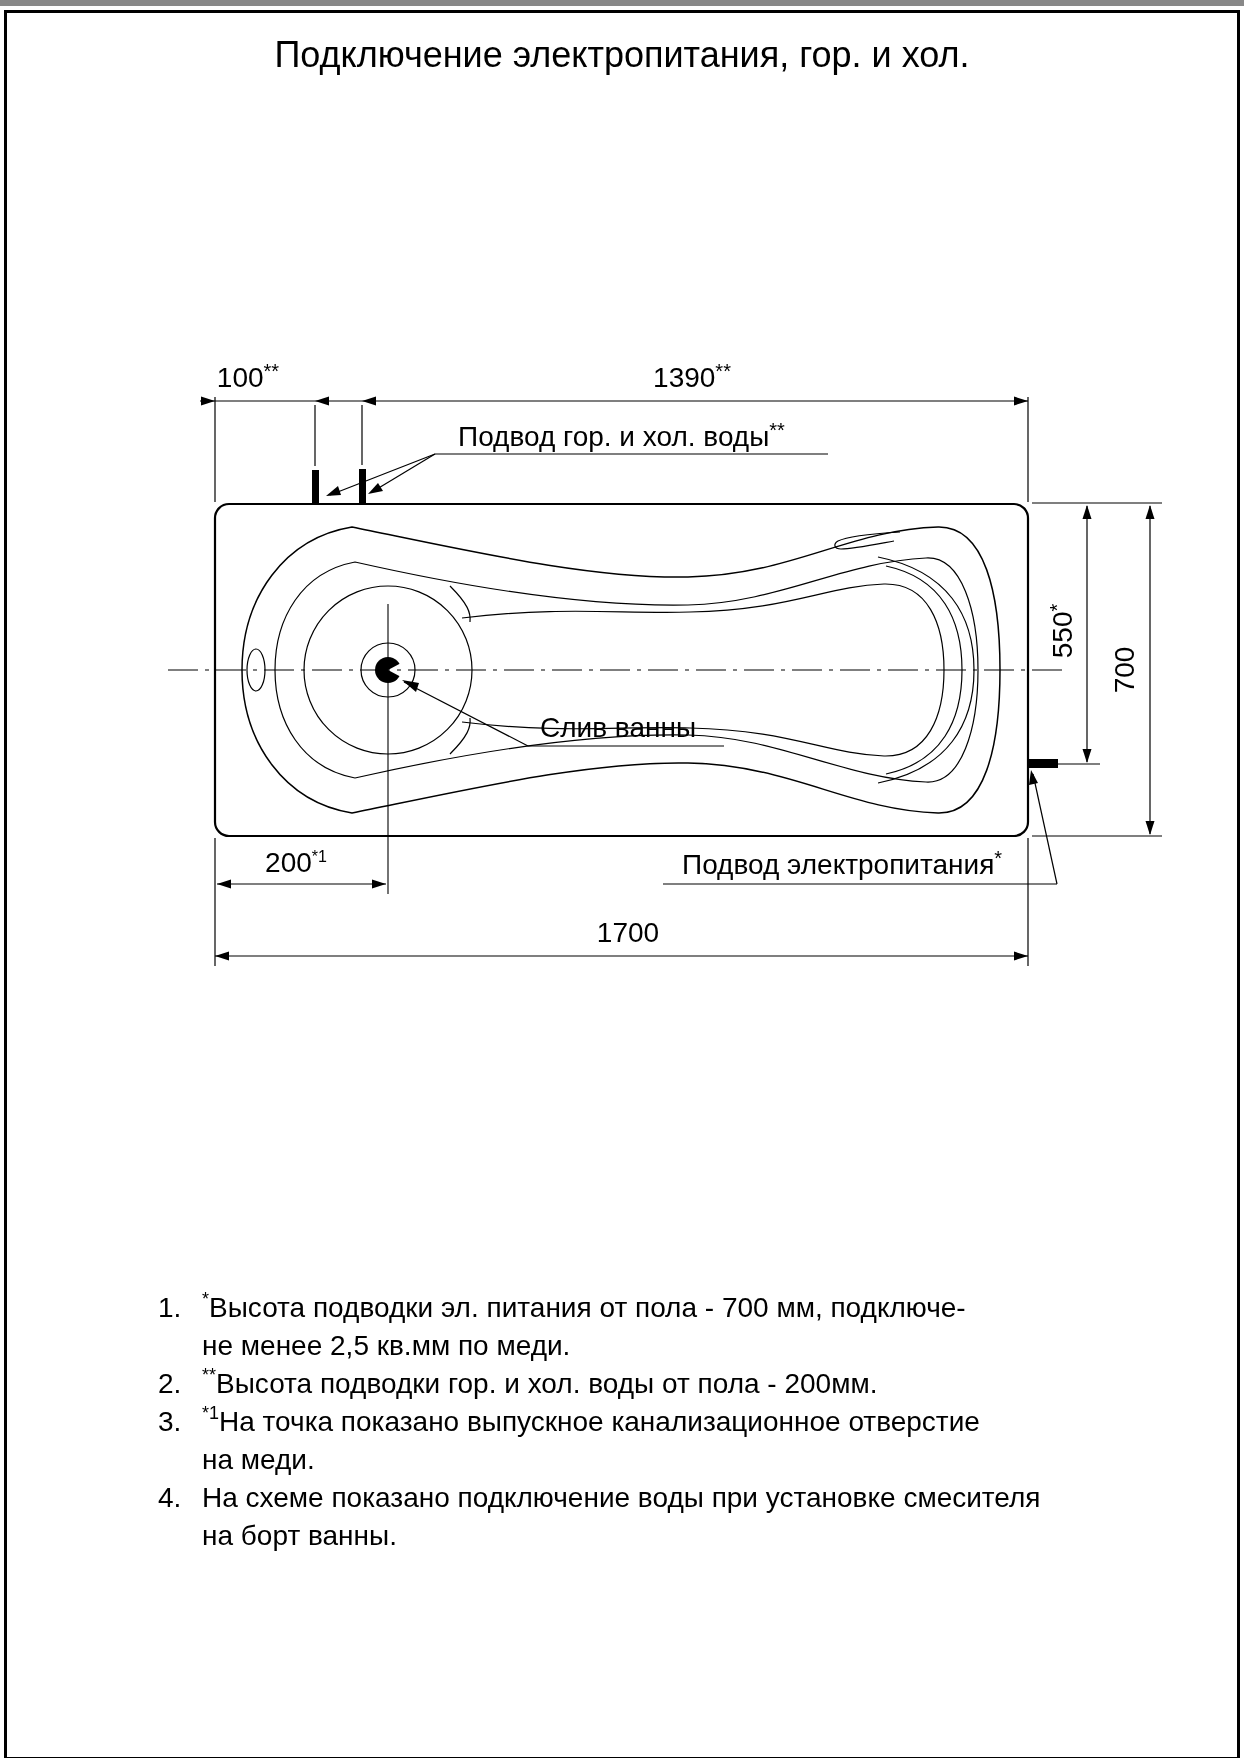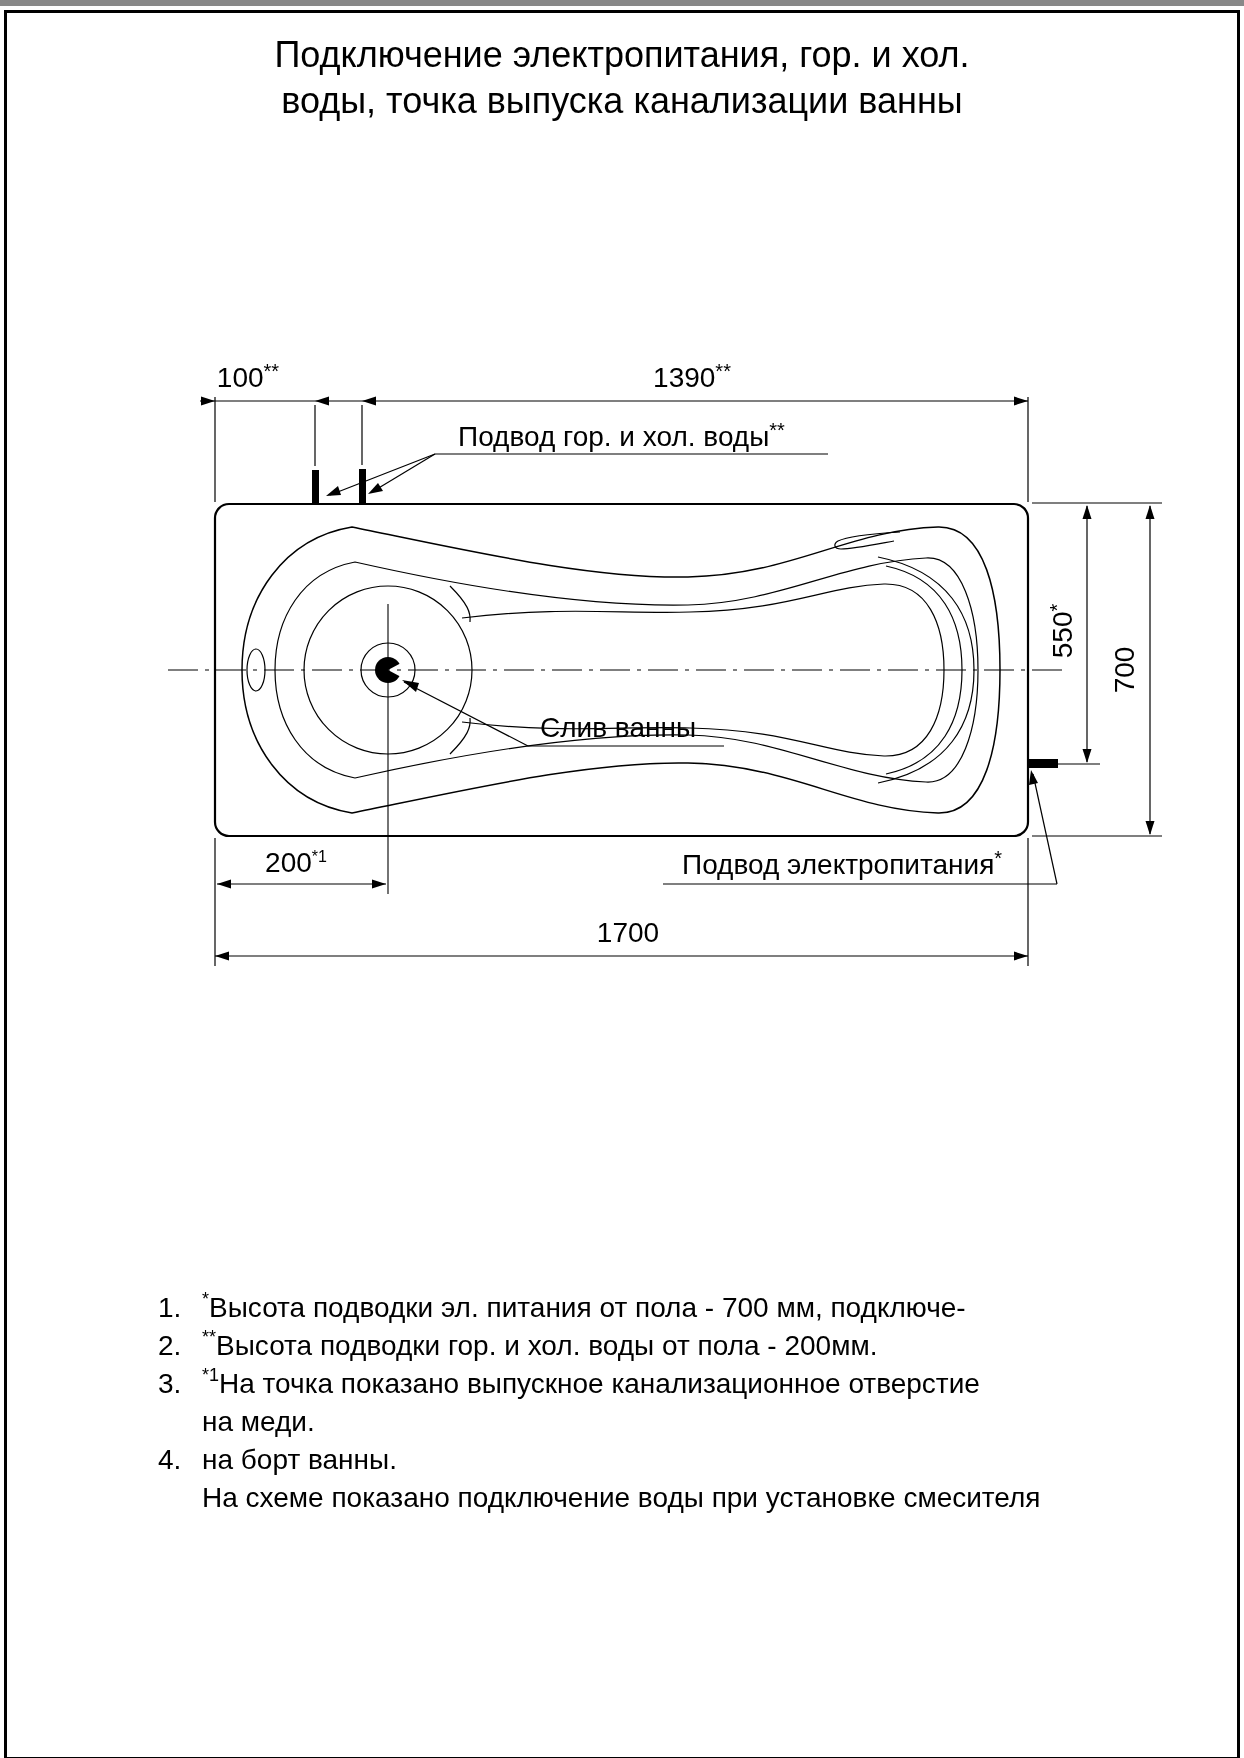--- a/index.html
+++ b/index.html
@@ -28,21 +28,20 @@
   sup.s{font-size:18px;line-height:0;position:relative;top:-2px;}
 </style>
 </head>
 <body>
 
 <div class="page">
   <div class="frame"></div>
 
   <div class="title">
     <div>Подключение электропитания, гор. и хол.</div>
-    <div>воды, точка выпуска канализации ванны</div>
   </div>
 
   <svg width="1244" height="1100" viewBox="0 0 1244 1100">
 
     <g>
       <rect class="ln thick" x="215" y="498" width="813" height="332" rx="14"></rect>
 
       <path class="ln med" d="
         M 352,521
         C 470,545 590,573 688,571
@@ -164,36 +163,37 @@
       <polygon class="fillb" points="1028,950 1014,945.5 1014,954.5"></polygon>
       <text class="dim-text" x="628" y="936" text-anchor="middle"><tspan>1700</tspan></text>
     </g>
   </svg>
 
   <div class="notes">
     <div class="note">
       <span class="num">1.</span>
       <div class="body">
         <div class="nline"><sup class="s">*</sup><span>Высота подводки эл. питания от пола - 700 мм, подключе-</span></div>
+        <div class="nline">не менее 2,5 кв.мм по меди.</div>
       </div>
     </div>
     <div class="note">
       <span class="num">2.</span>
       <div class="body">
         <div class="nline"><sup class="s">**</sup><span>Высота подводки гор. и хол. воды от пола - 200мм.</span></div>
       </div>
     </div>
     <div class="note">
       <span class="num">3.</span>
       <div class="body">
         <div class="nline"><sup class="s">*1</sup><span>На точка показано выпускное канализационное отверстие</span></div>
         <div class="nline">на меди.</div>
       </div>
     </div>
     <div class="note">
       <span class="num">4.</span>
       <div class="body">
+        <div class="nline"><sup class="s"></sup><span>На схеме показано подключение воды при установке смесителя</span></div>
         <div class="nline">на борт ванны.</div>
-        <div class="nline"><sup class="s"></sup><span>На схеме показано подключение воды при установке смесителя</span></div>
       </div>
     </div>
   </div>
 </div>
 
 </body></html>

